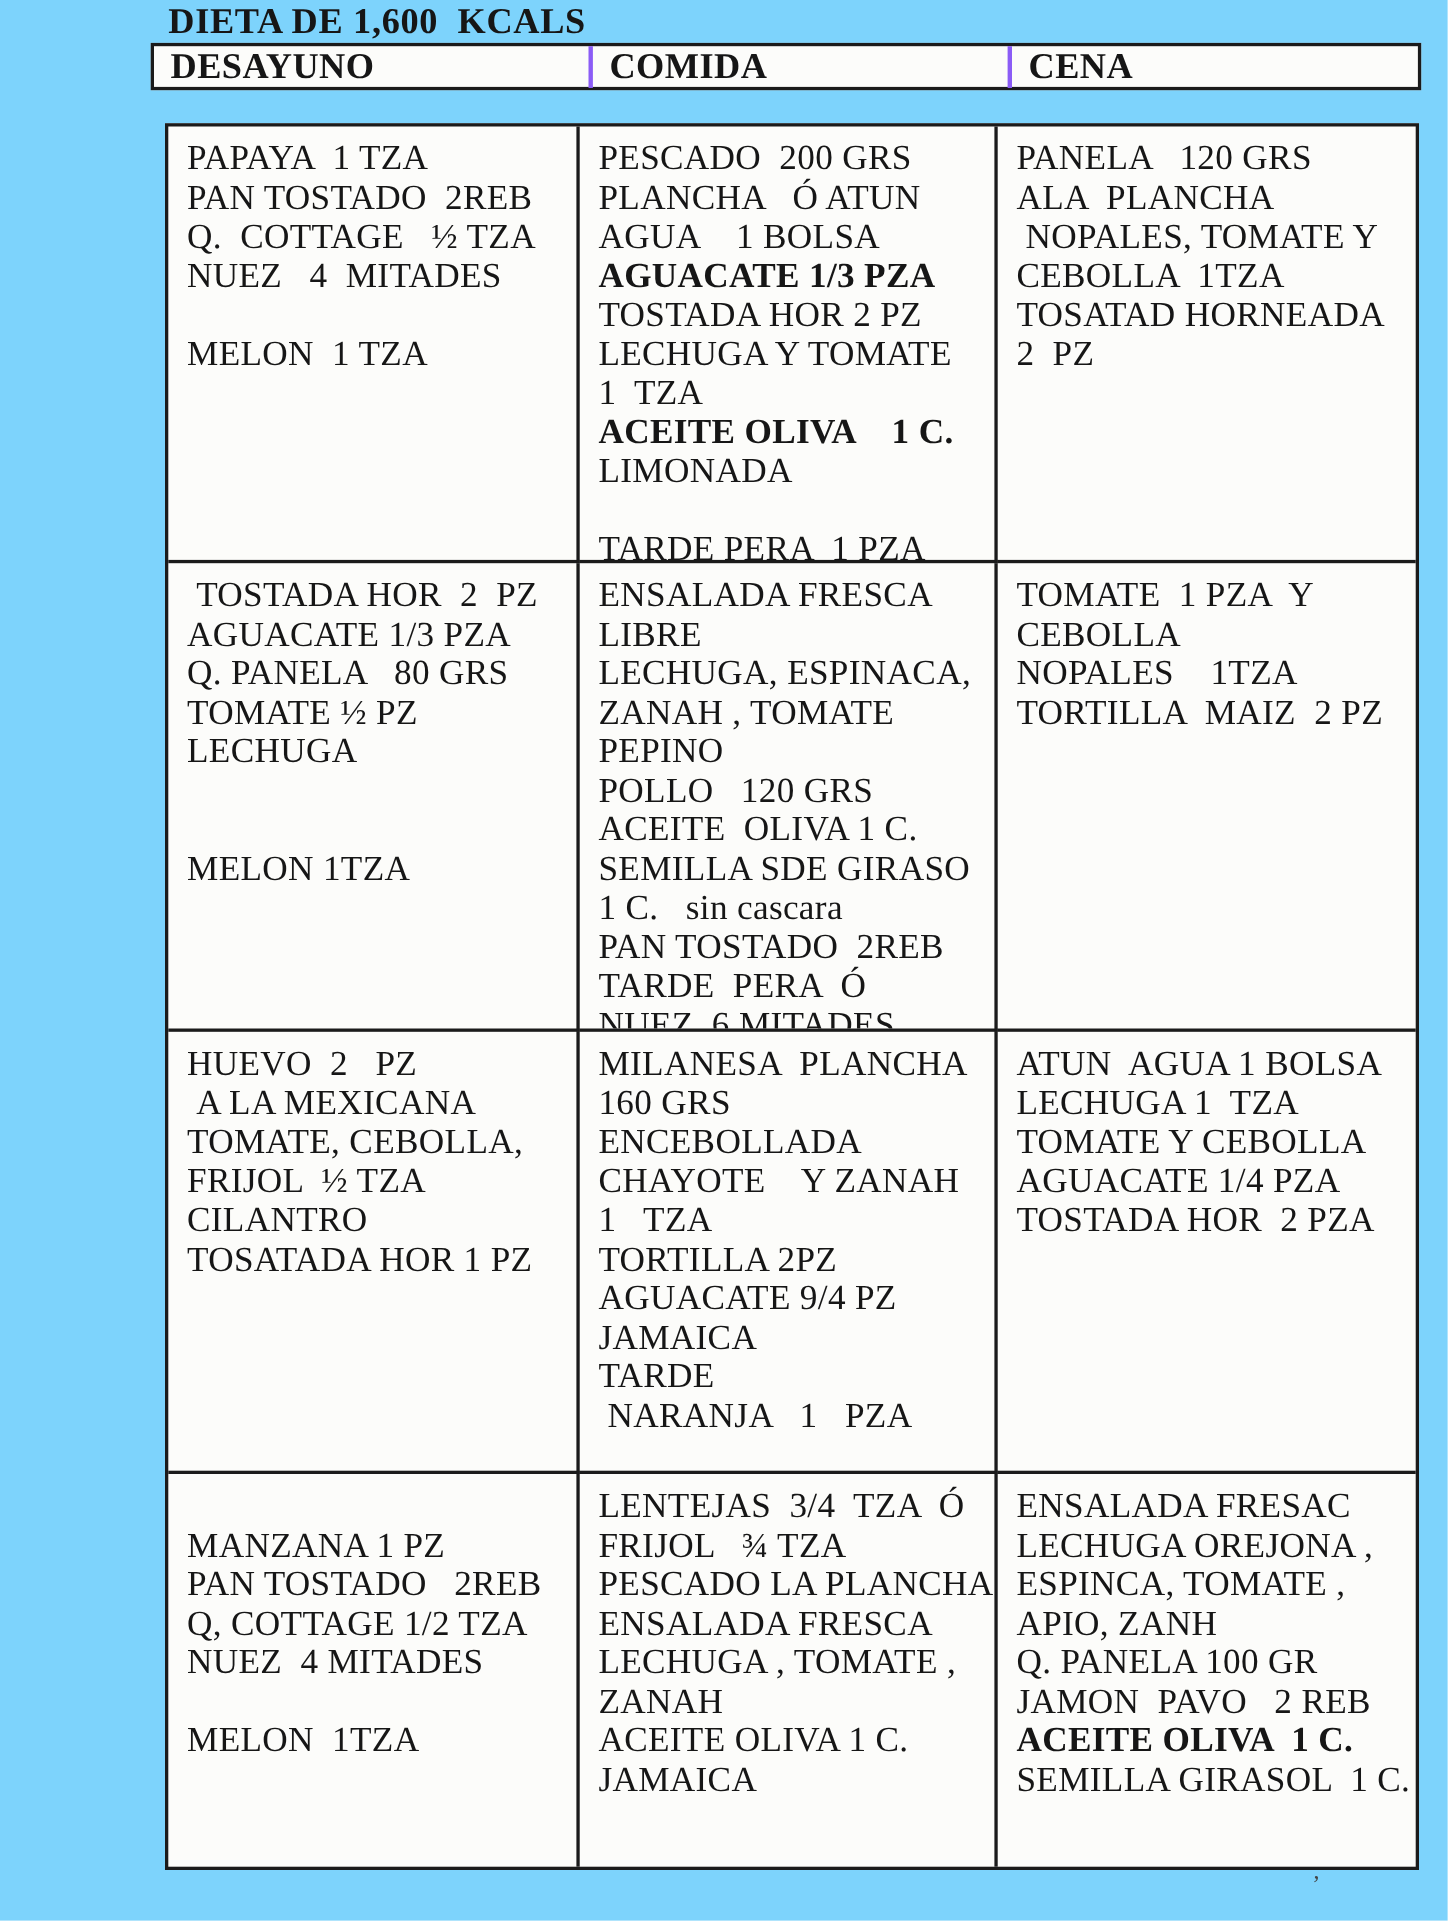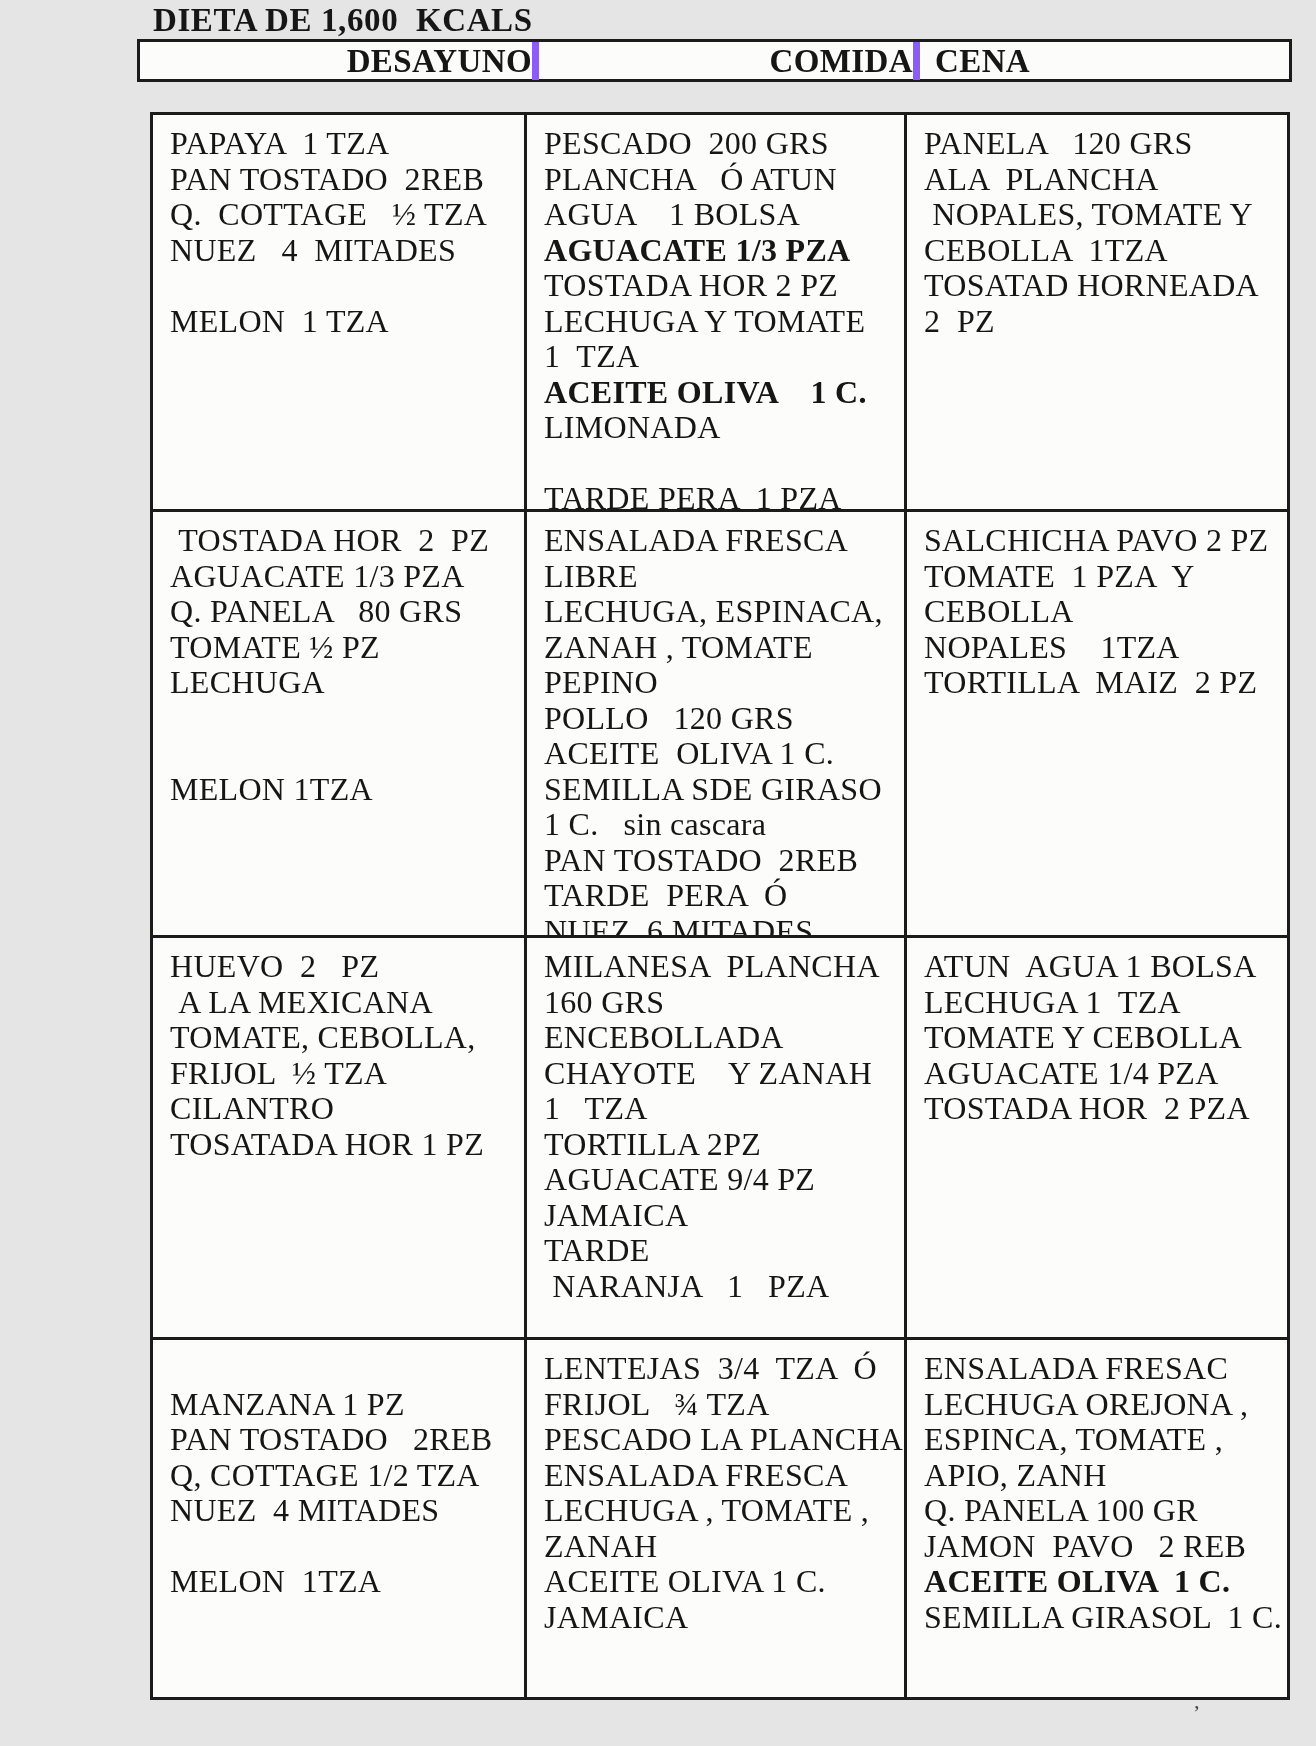--- a/index.html
+++ b/index.html
@@ -1,20 +1,20 @@
 <!DOCTYPE html>
 <html><head>
 <meta charset="utf-8">
 <style>
   html,body { margin:0; padding:0; }
   .page {
     position: relative;
     width: 1316px;
     height: 1746px;
-    background: #e5e5e5;
+    background: #7dd3fc;
     font-family: "Liberation Serif", serif;
     color: #161616;
     overflow: hidden;
   }
   .title {
     position: absolute;
     left: 153px;
     top: 2px;
     margin: 0;
     font-size: 33px;
@@ -36,21 +36,21 @@
   }
   .header-cell {
     box-sizing: border-box;
     padding: 1px 0 0 15px;
     font-size: 33px;
     font-weight: bold;
     letter-spacing: 0.4px;
     line-height: 37px;
     white-space: pre-wrap;
   }
-  .header-cell.br { border-right: 7px solid #8b5cf6; text-align: right; }
+  .header-cell.br { border-right: 4px solid #8b5cf6; }
   .body-table {
     position: absolute;
     left: 150px;
     top: 112px;
     width: 1140px;
     height: 1588px;
     border: 3px solid #1b1b1b;
     box-sizing: border-box;
     display: grid;
     grid-template-columns: 374px 380px auto;
@@ -90,21 +90,21 @@
     <div class="header-cell br">COMIDA</div>
     <div class="header-cell">CENA</div>
   </div>
 
   <div class="body-table" id="body-table">
       <div class="cell br bb"><div class="line">PAPAYA  1 TZA</div><div class="line">PAN TOSTADO  2REB</div><div class="line">Q.  COTTAGE   ½ TZA</div><div class="line">NUEZ   4  MITADES</div><div class="line">&nbsp;</div><div class="line">MELON  1 TZA</div></div>
       <div class="cell br bb"><div class="line">PESCADO  200 GRS</div><div class="line">PLANCHA   Ó ATUN</div><div class="line">AGUA    1 BOLSA</div><div class="line b">AGUACATE 1/3 PZA</div><div class="line">TOSTADA HOR 2 PZ</div><div class="line">LECHUGA Y TOMATE</div><div class="line">1  TZA</div><div class="line b">ACEITE OLIVA    1 C.</div><div class="line">LIMONADA</div><div class="line">&nbsp;</div><div class="line">TARDE PERA  1 PZA</div></div>
       <div class="cell bb"><div class="line">PANELA   120 GRS</div><div class="line">ALA  PLANCHA</div><div class="line"> NOPALES, TOMATE Y</div><div class="line">CEBOLLA  1TZA</div><div class="line">TOSATAD HORNEADA</div><div class="line">2  PZ</div></div>
       <div class="cell br bb"><div class="line"> TOSTADA HOR  2  PZ</div><div class="line">AGUACATE 1/3 PZA</div><div class="line">Q. PANELA   80 GRS</div><div class="line">TOMATE ½ PZ</div><div class="line">LECHUGA</div><div class="line">&nbsp;</div><div class="line">&nbsp;</div><div class="line">MELON 1TZA</div></div>
       <div class="cell br bb"><div class="line">ENSALADA FRESCA</div><div class="line">LIBRE</div><div class="line">LECHUGA, ESPINACA,</div><div class="line">ZANAH , TOMATE</div><div class="line">PEPINO</div><div class="line">POLLO   120 GRS</div><div class="line">ACEITE  OLIVA 1 C.</div><div class="line">SEMILLA SDE GIRASO</div><div class="line">1 C.   sin cascara</div><div class="line">PAN TOSTADO  2REB</div><div class="line">TARDE  PERA  Ó</div><div class="line">NUEZ  6 MITADES</div></div>
-      <div class="cell bb"><div class="line">SALCHICHA PAVO 2 PZ</div><div class="line">TOMATE  1 PZA  Y</div><div class="line">CEBOLLA</div><div class="line">NOPALES    1TZA</div><div class="line">TORTILLA  MAIZ  2 PZ</div></div>
+      <div class="cell bb"><div class="line">TOMATE  1 PZA  Y</div><div class="line">CEBOLLA</div><div class="line">NOPALES    1TZA</div><div class="line">TORTILLA  MAIZ  2 PZ</div></div>
       <div class="cell br bb"><div class="line">HUEVO  2   PZ</div><div class="line"> A LA MEXICANA</div><div class="line">TOMATE, CEBOLLA,</div><div class="line">FRIJOL  ½ TZA</div><div class="line">CILANTRO</div><div class="line">TOSATADA HOR 1 PZ</div></div>
       <div class="cell br bb"><div class="line">MILANESA  PLANCHA</div><div class="line">160 GRS</div><div class="line">ENCEBOLLADA</div><div class="line">CHAYOTE    Y ZANAH</div><div class="line">1   TZA</div><div class="line">TORTILLA 2PZ</div><div class="line">AGUACATE 9/4 PZ</div><div class="line">JAMAICA</div><div class="line">TARDE</div><div class="line"> NARANJA   1   PZA</div></div>
       <div class="cell bb"><div class="line">ATUN  AGUA 1 BOLSA</div><div class="line">LECHUGA 1  TZA</div><div class="line">TOMATE Y CEBOLLA</div><div class="line">AGUACATE 1/4 PZA</div><div class="line">TOSTADA HOR  2 PZA</div></div>
       <div class="cell br"><div class="line">&nbsp;</div><div class="line">MANZANA 1 PZ</div><div class="line">PAN TOSTADO   2REB</div><div class="line">Q, COTTAGE 1/2 TZA</div><div class="line">NUEZ  4 MITADES</div><div class="line">&nbsp;</div><div class="line">MELON  1TZA</div></div>
       <div class="cell br"><div class="line">LENTEJAS  3/4  TZA  Ó</div><div class="line">FRIJOL   ¾ TZA</div><div class="line">PESCADO LA PLANCHA</div><div class="line">ENSALADA FRESCA</div><div class="line">LECHUGA , TOMATE ,</div><div class="line">ZANAH</div><div class="line">ACEITE OLIVA 1 C.</div><div class="line">JAMAICA</div><div class="line">&nbsp;</div></div>
       <div class="cell"><div class="line">ENSALADA FRESAC</div><div class="line">LECHUGA OREJONA ,</div><div class="line">ESPINCA, TOMATE ,</div><div class="line">APIO, ZANH</div><div class="line">Q. PANELA 100 GR</div><div class="line">JAMON  PAVO   2 REB</div><div class="line b">ACEITE OLIVA  1 C.</div><div class="line">SEMILLA GIRASOL  1 C.</div></div>
     </div>
 
   <span class="scan-mark">’</span>
 

